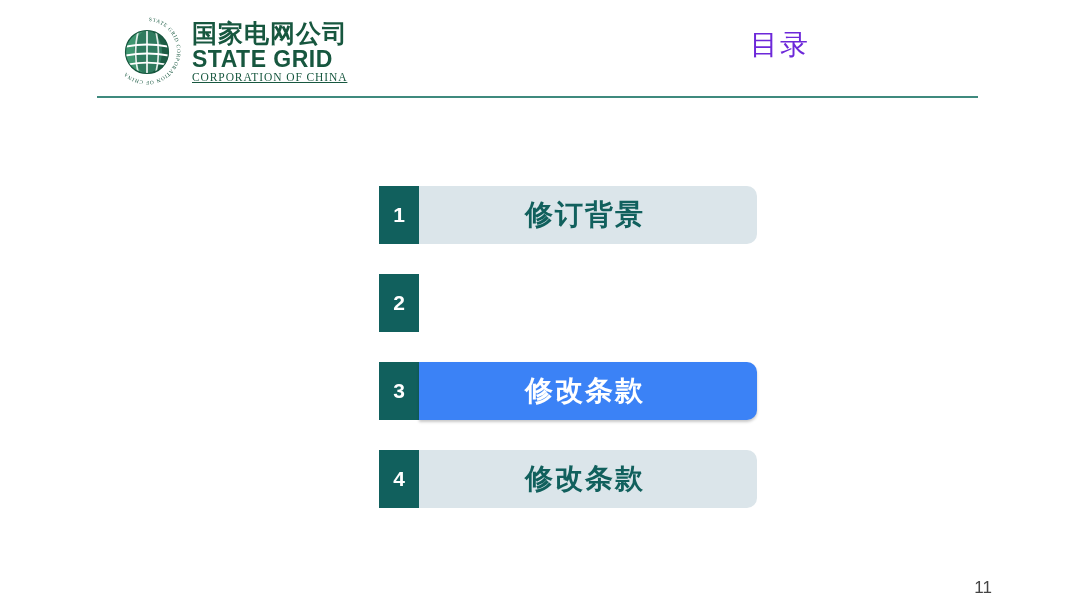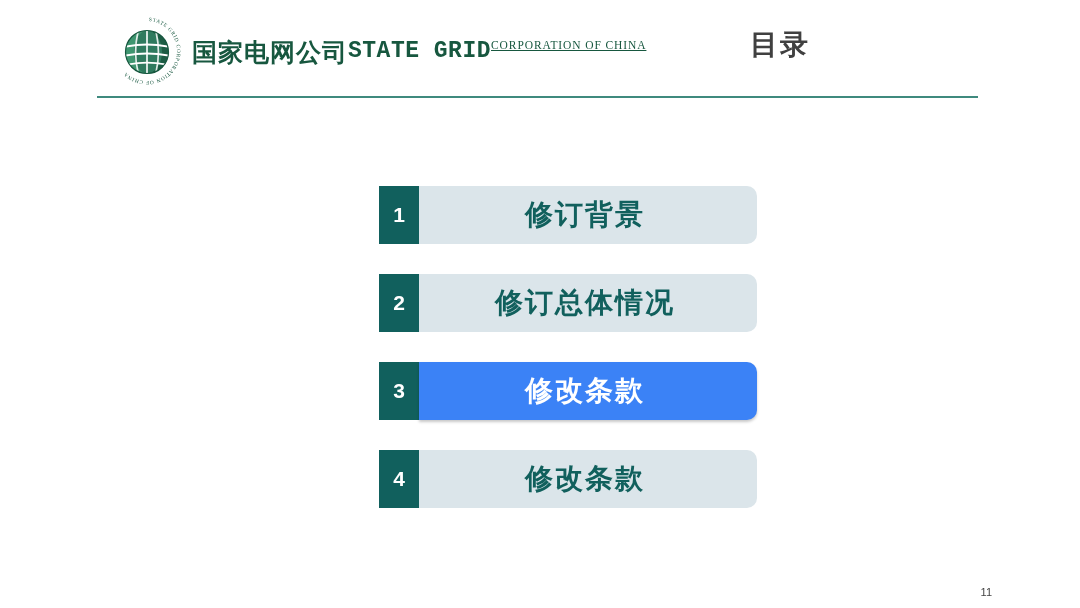--- a/index.html
+++ b/index.html
@@ -35,35 +35,35 @@
     width: 74px;
     height: 74px;
     position: relative;
     flex: none;
   }
   .logo-mark svg {
     display: block;
   }
   .logo-text {
     display: flex;
-    flex-direction: row;
+    flex-direction: column;
     justify-content: center;
     padding-top: 2px;
   }
   .logo-cn {
     font-family: "DejaVu Sans", "Liberation Sans", sans-serif;
     font-size: 25px;
     font-weight: bold;
     color: #17573f;
     letter-spacing: 1px;
     line-height: 1.08;
     white-space: nowrap;
   }
   .logo-en1 {
-    font-family: Liberation Mono, monospace;
+    font-family: Liberation Sans, sans-serif;
     font-size: 23px;
     font-weight: bold;
     color: #17573f;
     letter-spacing: 0.5px;
     line-height: 1.05;
     white-space: nowrap;
   }
   .logo-en2 {
     font-family: "Liberation Serif", "DejaVu Serif", serif;
     font-size: 11.5px;
@@ -72,22 +72,22 @@
     line-height: 1.2;
     white-space: nowrap;
     text-decoration: underline;
   }
   .slide-title {
     position: absolute;
     right: 270px;
     top: 26px;
     font-family: "DejaVu Sans", "Liberation Sans", sans-serif;
     font-size: 28px;
-    font-weight: bold;
-    color: #404040;
+    font-weight: normal;
+    color: #6d28d9;
     letter-spacing: 2px;
     white-space: nowrap;
   }
   .header-rule {
     position: absolute;
     left: 97px;
     top: 96px;
     width: 881px;
     height: 2px;
     background: #3f8a7e;
@@ -151,21 +151,21 @@
   .toc-row.active .toc-num {
     background: #11605d;
   }
 
   
   .page-number {
     position: absolute;
     right: 88px;
     bottom: 10px;
     font-family: "Liberation Sans", "DejaVu Sans", sans-serif;
-    font-size: 11px;
+    font-size: 17px;
     color: #444444;
   }
 </style>
 </head>
 <body>
 
 <div class="header">
 
   <div class="logo-block">
 
@@ -213,23 +213,20 @@
 
   <div class="toc-row">
     <div class="toc-num">1</div>
     <div class="toc-bar">
       <span class="toc-label">修订背景</span>
     </div>
   </div>
 
   <div class="toc-row">
     <div class="toc-num">2</div>
-    <div class="toc-bar">
-      <span class="toc-label">修订总体情况</span>
-    </div>
   </div>
 
   <div class="toc-row active">
     <div class="toc-num">3</div>
     <div class="toc-bar">
       <span class="toc-label">修改条款</span>
     </div>
   </div>
 
   <div class="toc-row">

